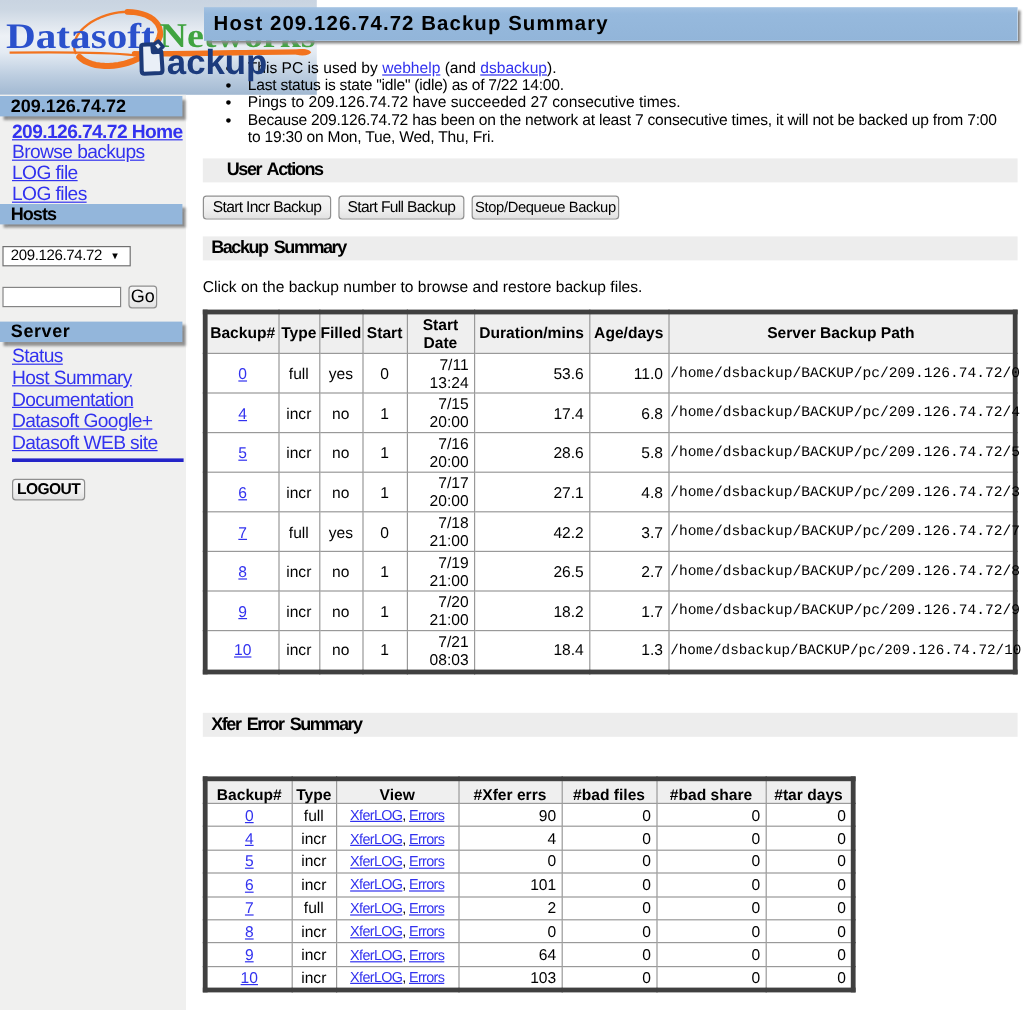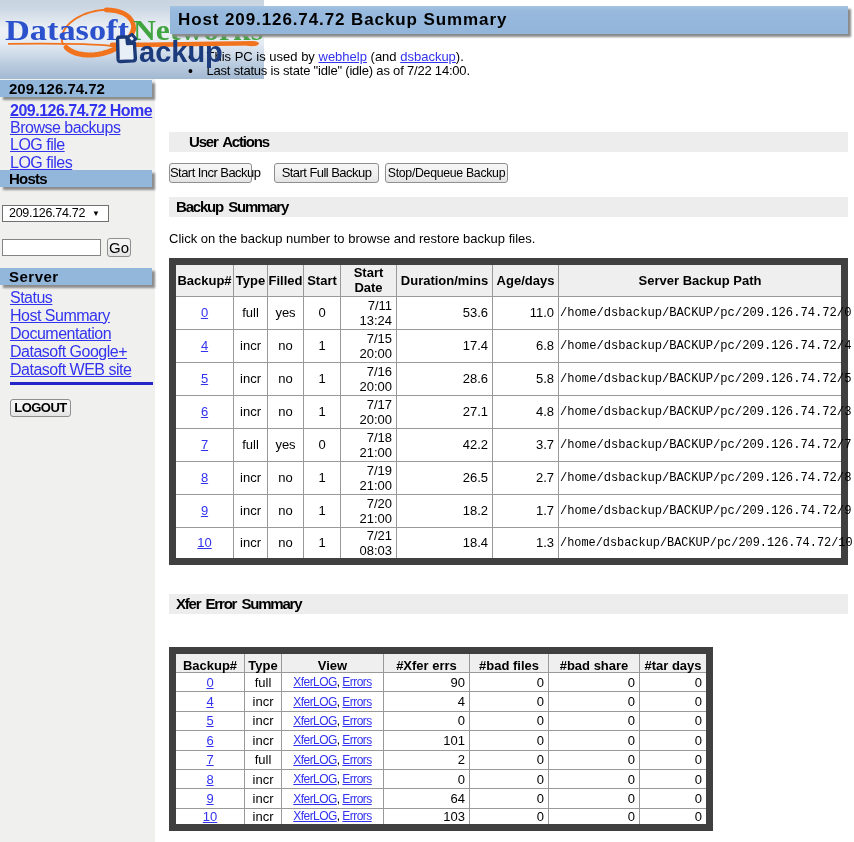--- a/index.html
+++ b/index.html
@@ -21,21 +21,21 @@
 ul.blt { position:absolute; left:169px; top:49.5px; width:680px; z-index:1; list-style:none; }
 ul.blt li { line-height:14.4px; padding-left:37.5px; position:relative; white-space:nowrap; }
 ul.blt li:before { content:"\2022"; position:absolute; left:19px; font-size:14px; }
 .btn { display:inline-block; white-space:nowrap; height:20px; border:1px solid #8f8f8f; border-radius:3px;
   background:linear-gradient(180deg,#f6f6f6 0%,#efefef 60%,#e2e2e2 100%); text-align:center;
   font-size:13px; letter-spacing:-0.55px; line-height:18px; color:#000; }
 table { border-collapse:collapse; }
 table.big { position:absolute; left:169px; top:257.6px; width:679px; table-layout:fixed; }
 table.xfer { position:absolute; left:169px; top:647px; width:544px; table-layout:fixed; }
 th,td { border:1px solid #999; }
-table.big,table.xfer { border:7px solid #404040; }
+table.big,table.xfer { border:4px solid #404040; }
 th { background:#efefef; font-size:13px; font-weight:bold; text-align:center; }
 td { background:#fff; font-size:13px; text-align:center; }
 td.r { text-align:right; padding-right:4px; }
 td.mono { font-family:"Liberation Mono",monospace; font-size:12.15px; text-align:left; padding-left:1px; }
 table.big td { height:33px; }
 table.big tr.hd th { height:35px; }
 table.xfer td { height:19.4px; }
 table.xfer tr.hd th { height:12px; line-height:12px; padding-top:6px; vertical-align:top; }
 </style>
 </head>
@@ -55,20 +55,22 @@
   <path d="M 127.2 37.7 L 131.9 34.3 L 135.9 39.0 L 131.6 42.8 Z" fill="#e9eff7" stroke="#1d3a78" stroke-width="2.9" stroke-linejoin="round"></path>
   <path d="M 119 37.3 L 126.8 36.9 L 127.5 43.6 L 134.4 43.0 L 135.4 58.3 Q 135.5 60.7 133.2 60.9 L 120.6 61.5 Q 118.3 61.6 118.1 59.4 L 117.6 39.7 Q 117.5 37.4 119 37.3 Z" fill="#e9eff7" stroke="#1d3a78" stroke-width="3.4" stroke-linejoin="round"></path>
   <text x="139" y="61.5" font-family="Liberation Sans,sans-serif" font-size="29" font-weight="bold" fill="#1c3b7d">ackup</text>
 </svg>
 
 <div class="titlebar">Host 209.126.74.72 Backup Summary</div>
 
 <ul class="blt">
 <li>This PC is used by <a href="#">webhelp</a> (and <a href="#">dsbackup</a>).</li>
 <li style="letter-spacing:-0.2px;">Last status is state "idle" (idle) as of 7/22 14:00.</li>
+<li>Pings to 209.126.74.72 have succeeded 27 consecutive times.</li>
+<li style="letter-spacing:-0.18px;">Because 209.126.74.72 has been on the network at least 7 consecutive times, it will not be backed up from 7:00<br>to 19:30 on Mon, Tue, Wed, Thu, Fri.</li>
 </ul>
 
 <div class="sbar" style="top:80px;">209.126.74.72</div>
 <div class="slink" style="top:101.5px;"><a href="#" style="font-weight:bold;">209.126.74.72 Home</a></div>
 <div class="slink" style="top:119px;"><a href="#">Browse backups</a></div>
 <div class="slink" style="top:136.4px;"><a href="#">LOG file</a></div>
 <div class="slink" style="top:153.8px;"><a href="#">LOG files</a></div>
 <div class="sbar" style="top:170px;letter-spacing:-0.8px;">Hosts</div>
 <div style="position:absolute;left:2px;top:204.5px;width:106.5px;height:17px;border:1px solid #707070;background:#fff;z-index:1;font-size:12.5px;letter-spacing:-0.3px;line-height:15px;padding-left:6px;">209.126.74.72<span style="float:right;margin-right:8px;font-size:8px;line-height:15px;">▼</span></div>
 <div style="position:absolute;left:2px;top:239px;width:99px;height:17px;border:1px solid #848484;background:#fff;z-index:1;"></div>
@@ -77,21 +79,21 @@
 <div class="slink" style="top:289px;"><a href="#">Status</a></div>
 <div class="slink" style="top:306.8px;"><a href="#">Host Summary</a></div>
 <div class="slink" style="top:324.7px;"><a href="#">Documentation</a></div>
 <div class="slink" style="top:342.5px;"><a href="#">Datasoft Google+</a></div>
 <div class="slink" style="top:360.5px;"><a href="#">Datasoft WEB site</a></div>
 <div style="position:absolute;left:10px;top:382px;width:143px;height:3px;background:#2424c8;z-index:1;"></div>
 <div class="btn" style="position:absolute;left:10px;top:399px;width:61px;height:18px;line-height:16px;font-weight:bold;letter-spacing:-0.5px;z-index:1;">LOGOUT</div>
 
 <div class="cbar" style="top:132px;padding-left:20px;">User Actions</div>
 <div style="position:absolute;left:169px;top:163px;font-size:0;">
-  <div class="btn" style="width:83px;margin-right:22px;">Start Incr Backup</div>
+  <div class="btn" style="width:107px;margin-right:6px;">Start Incr Backup</div>
   <div class="btn" style="width:105px;margin-right:6px;">Start Full Backup</div>
   <div class="btn" style="width:123px;font-size:12.3px;letter-spacing:-0.3px;">Stop/Dequeue Backup</div>
 </div>
 <div class="cbar" style="top:197px;">Backup Summary</div>
 <div style="position:absolute;left:169px;top:231px;">Click on the backup number to browse and restore backup files.</div>
 
 <table class="big">
 <colgroup>
       <col style="width:61px;">
       <col style="width:34px;">

